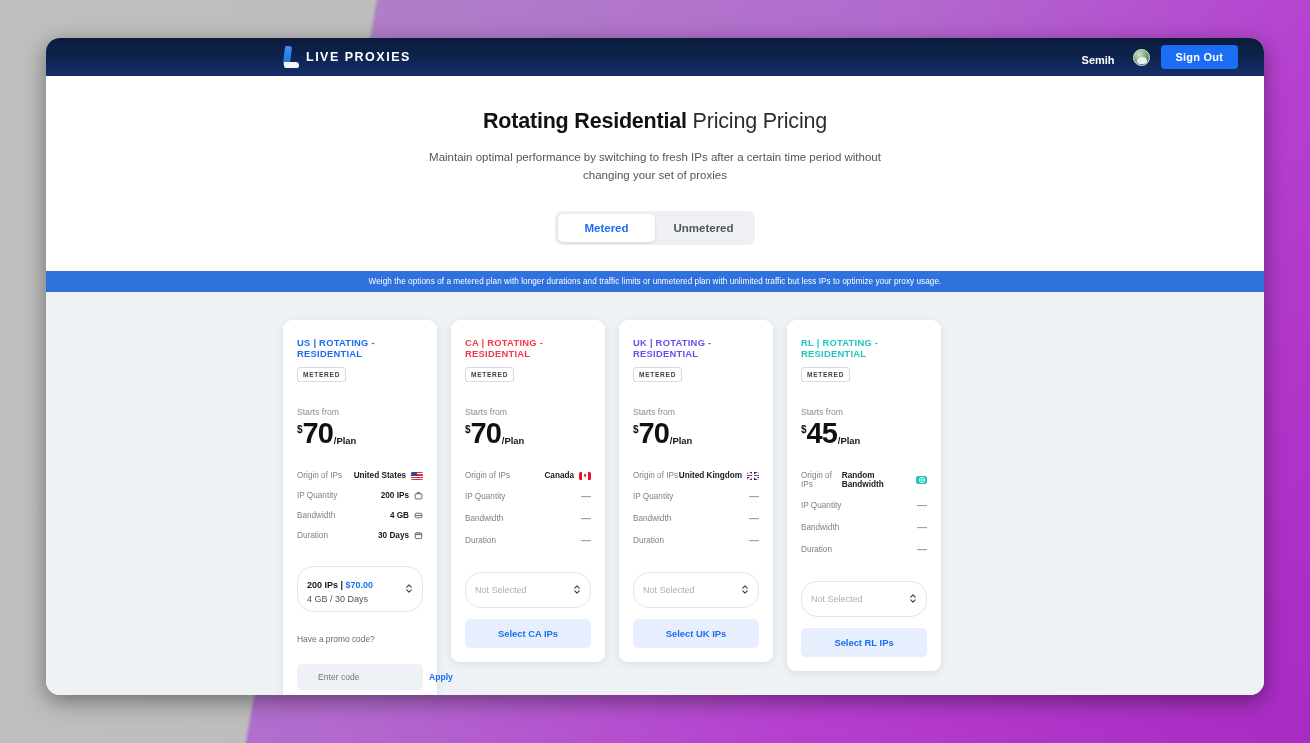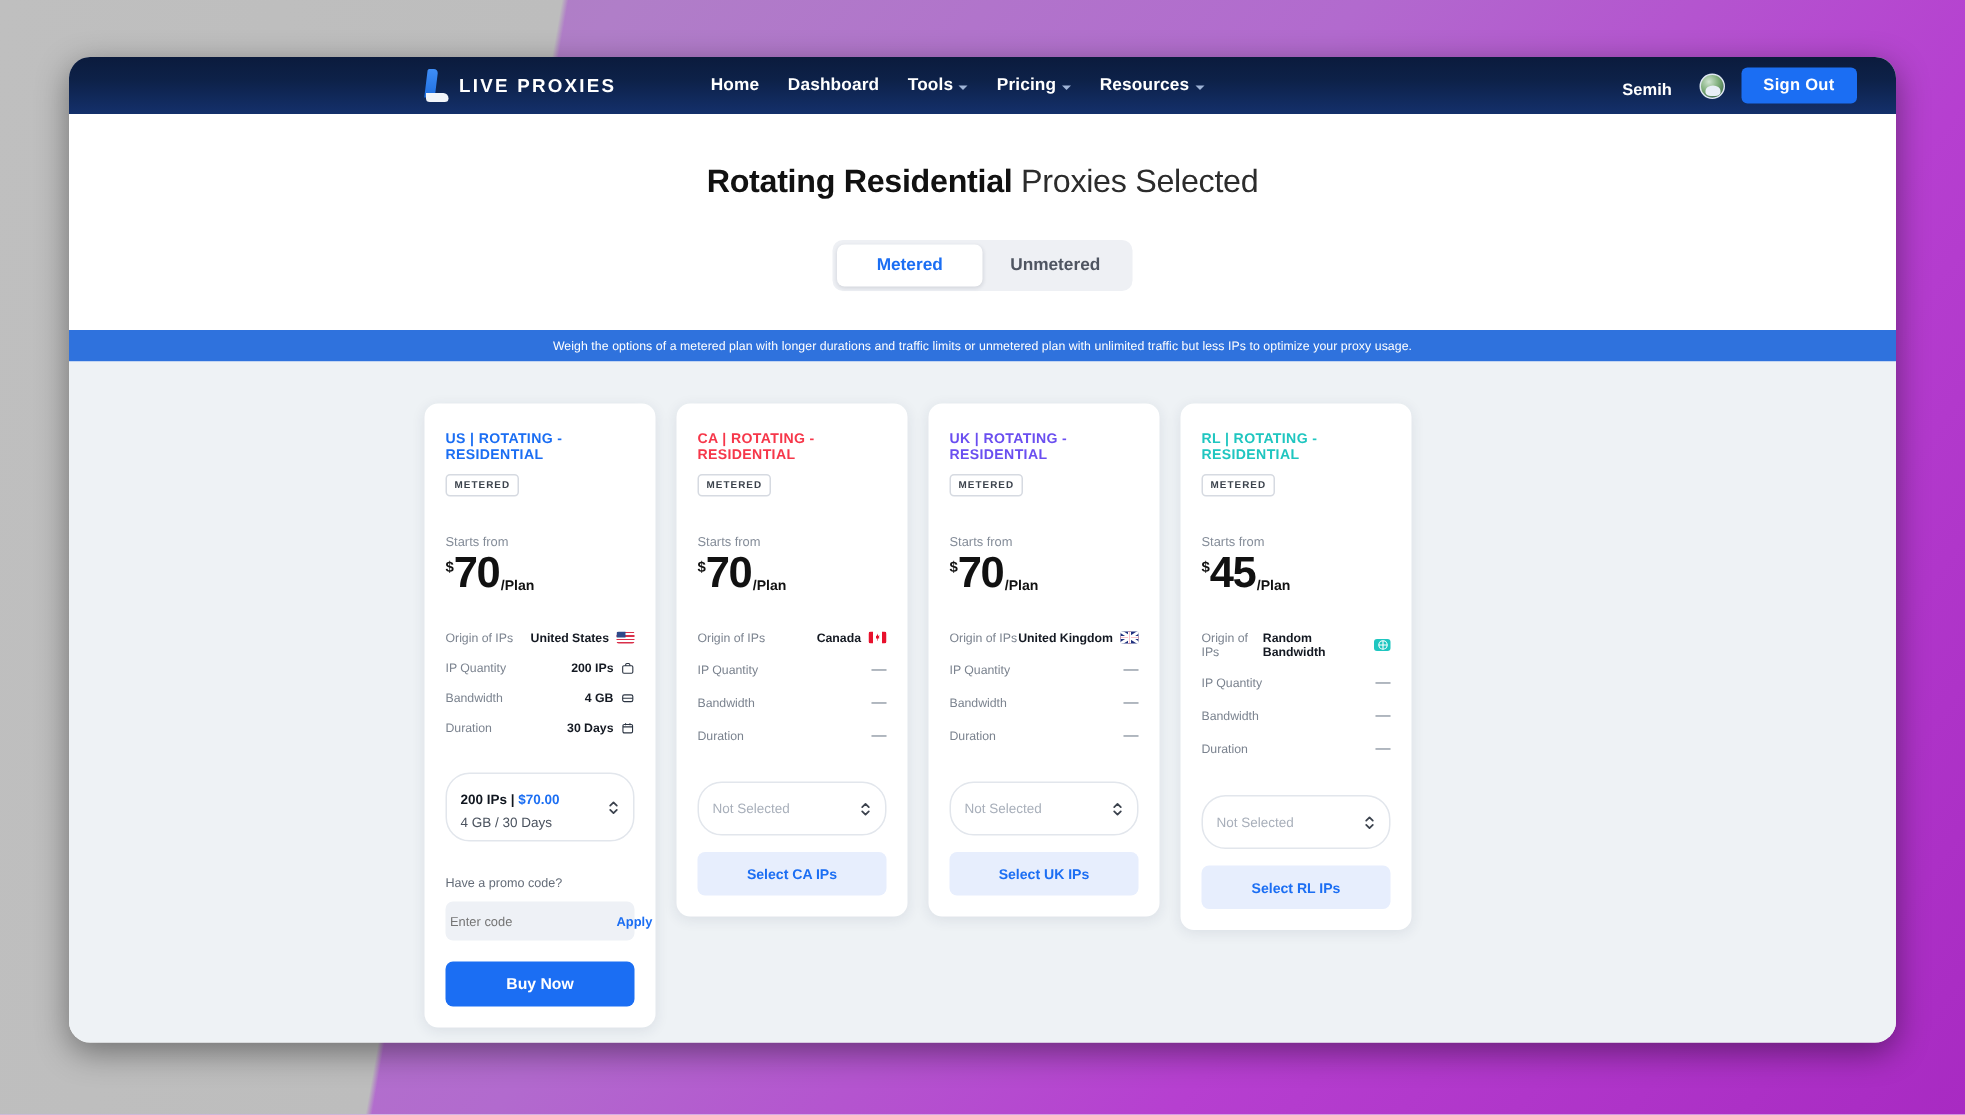--- a/index.html
+++ b/index.html
@@ -233,25 +233,25 @@
   }
   .sel-l1 { font-size: 9px; font-weight: 700; color: #10161f; }
   .sel-l1 .amt { color: #1b6ef3; }
   .sel-l2 { font-size: 9px; color: #4a525e; margin-top: 2px; }
   .stepper {
     display: flex; flex-direction: column; align-items: center; justify-content: center;
     gap: 2px; color: #4a525e; font-size: 6px; line-height: 1;
   }
   .promo-label { margin-top: 22px; font-size: 8.4px; color: #646c78; }
   .promo-box {
-    margin-top: 8px;
+    margin-top: 20px;
     background: #eef1f6;
     border-radius: 5px;
     display: flex; align-items: center;
-    padding: 0 3px;
+    padding: 0 21px;
     height: 26px;
   }
   .promo-input {
     flex: 1; border: none; background: transparent;
     font-size: 8.6px; color: #8d95a1; outline: none;
     font-family: inherit;
   }
   .promo-apply { font-size: 8.6px; font-weight: 700; color: #1b6ef3; cursor: pointer; }
   .buy-btn {
     margin-top: 14px; width: 100%;
@@ -277,54 +277,35 @@
 
   <div class="navbar">
     <div class="logo-wrap">
       <span class="logo-mark">
         <span class="bar"></span>
           <span class="foot"></span>
       </span>
       <span class="logo-text">LIVE PROXIES</span>
     </div>
 
-    <div class="nav-links">
-      <a class="nav-link">
-        <span>Home</span>
-      </a>
-      <a class="nav-link">
-        <span>Dashboard</span>
-      </a>
-      <a class="nav-link">
-        <span>Tools</span>
-        <span class="caret"></span>
-      </a>
-      <a class="nav-link">
-        <span>Pricing</span>
-        <span class="caret"></span>
-      </a>
-      <a class="nav-link">
-        <span>Resources</span>
-        <span class="caret"></span>
-      </a>
-    </div>
 
     <div class="nav-right">
       <div class="user-chip">
         <span class="user-name">Semih</span>
         <span class="avatar"></span>
       </div>
       <button class="signout-btn">Sign Out</button>
     </div>
   </div>
 
   <div class="hero">
     <h1>
-      <b>Rotating Residential</b><span> Proxies Selected</span>
+      <b>Rotating Residential</b><span> Pricing Pricing</span>
     </h1>
+    <p>Maintain optimal performance by switching to fresh IPs after a certain time period without changing your set of proxies</p>
     <div class="toggle-wrap">
       <button class="toggle-btn active">Metered</button>
       <button class="toggle-btn">Unmetered</button>
     </div>
   </div>
 
   <div class="banner">Weigh the options of a metered plan with longer durations and traffic limits or unmetered plan with unlimited traffic but less IPs to optimize your proxy usage.</div>
 
   <div class="main">
     <div class="cards-row">

